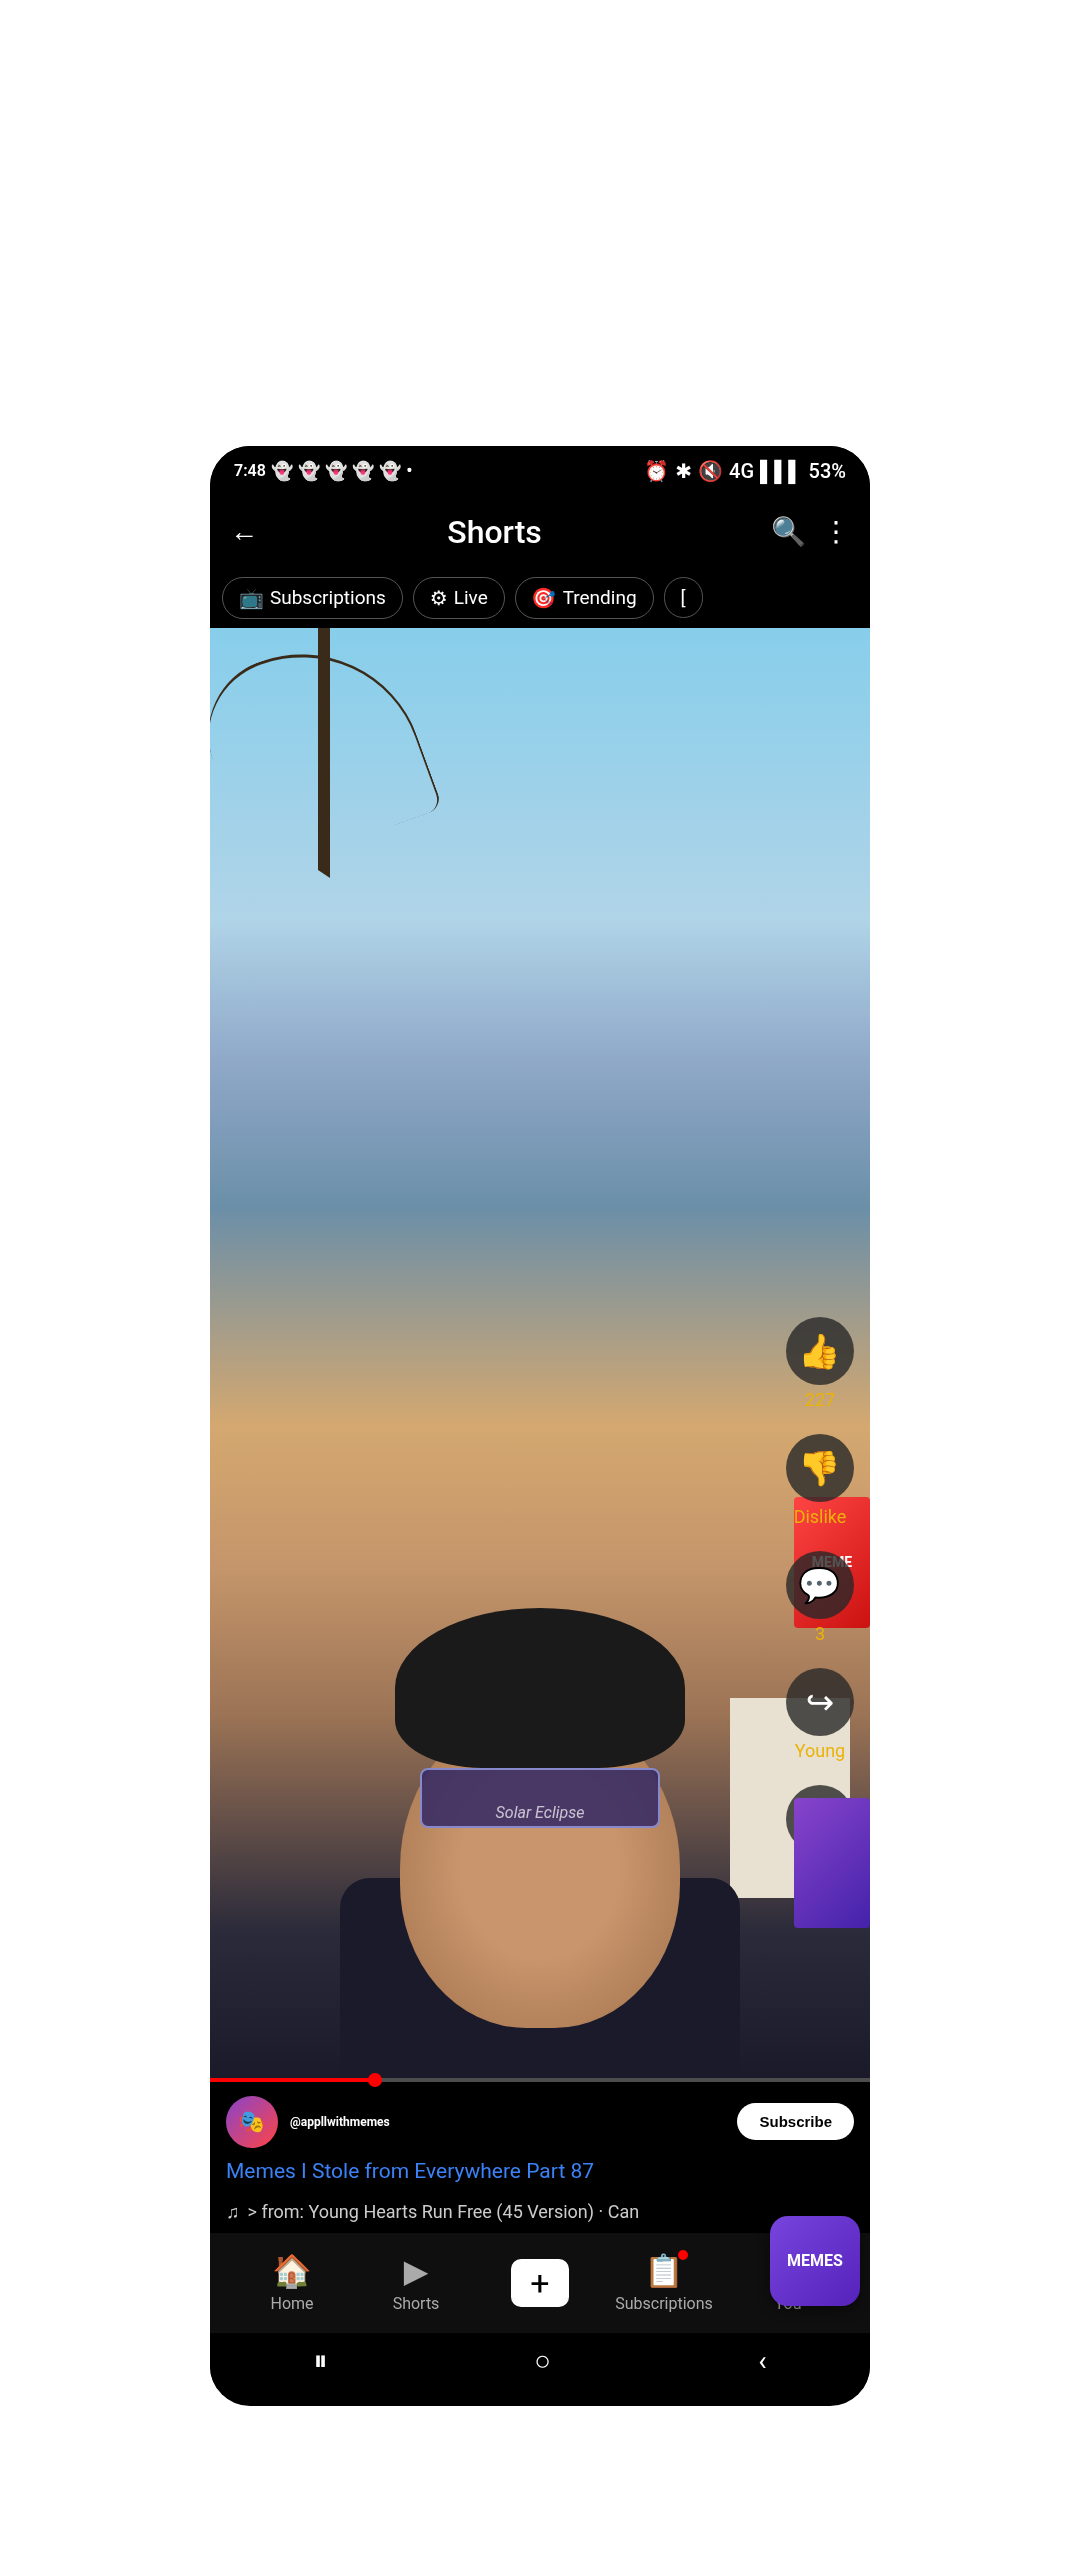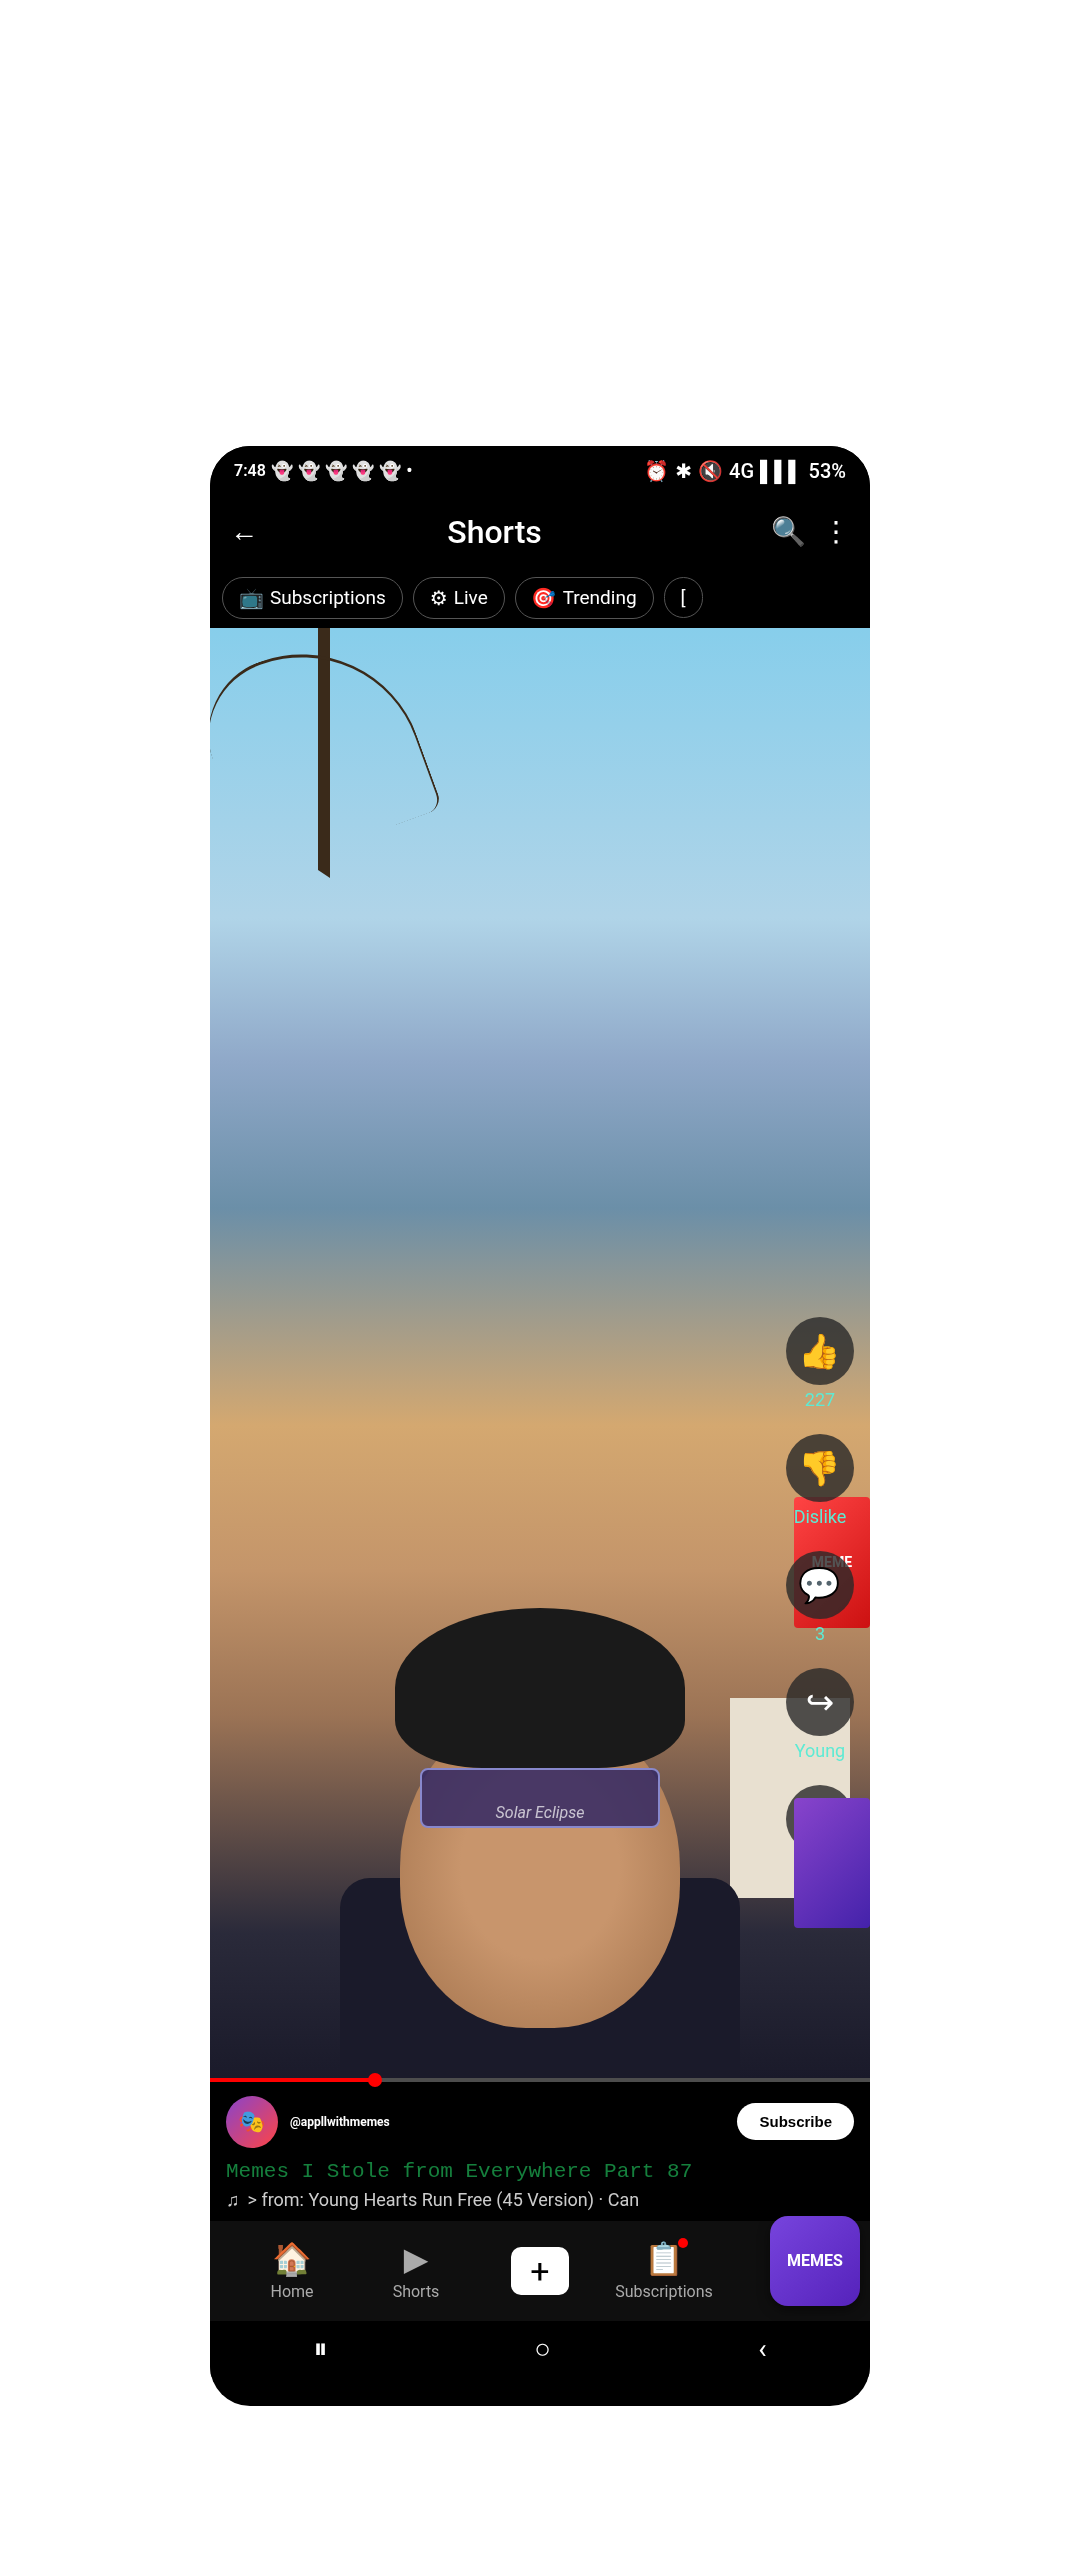--- a/index.html
+++ b/index.html
@@ -244,21 +244,21 @@
       background: rgba(40,40,40,0.8);
       border-radius: 50%;
       display: flex;
       align-items: center;
       justify-content: center;
       font-size: 34px;
       color: #fff;
     }
 
     .action-label {
-      color: #5eead4;
+      color: #eab308;
       font-size: 18px;
       text-align: left;
     }
 
     
     .thumb-overlay {
       position: absolute;
       right: 0;
       bottom: 450px;
       width: 76px;
@@ -318,26 +318,25 @@
       color: #000;
       border: none;
       border-radius: 24px;
       padding: 10px 22px;
       font-size: 15px;
       font-weight: 600;
       cursor: pointer;
     }
 
     .video-title {
-      color: #15803d;
+      color: #3b82f6;
       font-size: 21px;
       font-weight: 400;
-      margin-bottom: 4px;
+      margin-bottom: 16px;
       line-height: 1.3;
-      font-family: Liberation Mono, monospace;
     }
 
     .music-row {
       color: #ccc;
       font-size: 18px;
       display: flex;
       align-items: center;
       gap: 8px;
     }
 

